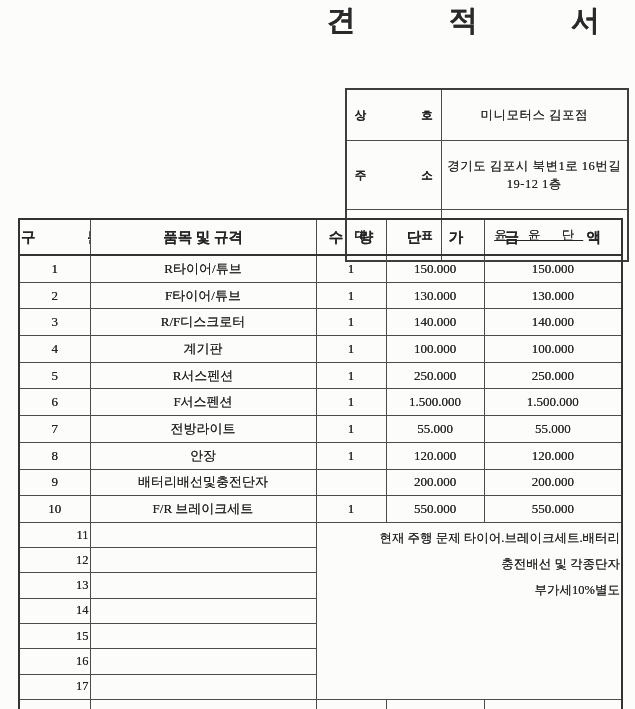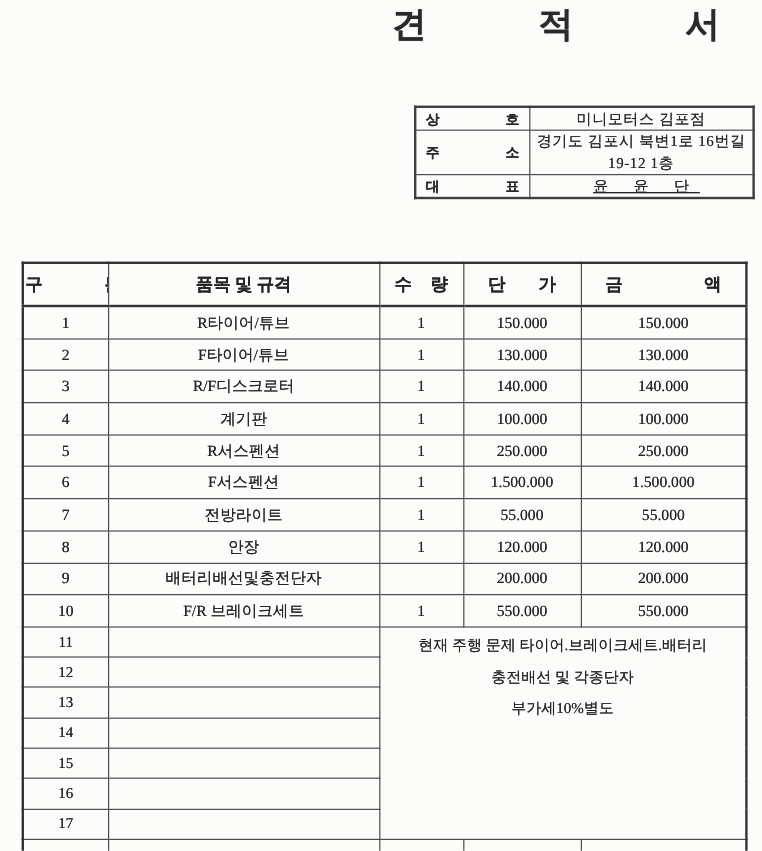--- a/index.html
+++ b/index.html
@@ -25,21 +25,21 @@
   
   .info-box{
     position:absolute;left:345px;top:88px;width:282px;
     border-collapse:collapse;table-layout:fixed;
     border:2px solid #3e3e3e;
   }
   .info-box td{
     border:1px solid #4c4c4c;
     text-align:center;vertical-align:middle;
     font-size:12px;color:#262626;
-    padding:0 2px;overflow:hidden;
+    padding:16px 2px;overflow:hidden;
     text-shadow:0 0 .4px #444;
   }
   .info-box .lbl{font-weight:bold;font-size:11.5px;}
   .info-box .val{font-size:12.5px;letter-spacing:.5px;}
   .r-h20 td{height:18px;}
   .r-h19 td{height:17px;}
   .r-h38 td{height:36px;}
   .addr-line{line-height:18px;}
   
   .main-table{
@@ -52,21 +52,21 @@
     text-align:center;vertical-align:middle;
     overflow:hidden;white-space:nowrap;
     color:#242424;
     text-shadow:0 0 .4px #444;
   }
   .main-table thead th{
     height:32px;font-size:14.5px;font-weight:bold;
     border-bottom:2px solid #333;
   }
   .r-item td{height:23.7px;font-size:13px;}
-  .r-empty td{height:22.3px;font-size:12.5px;}
+  .r-empty td{height:22.3px;font-size:12.5px;text-align:right;}
   .total-row td{height:35px;font-size:14px;font-weight:bold;}
   .note-cell{
     vertical-align:top !important;
     padding-top:2px;
     font-size:12.5px;line-height:26px;
     white-space:normal !important;
   }
   
   .g6 {letter-spacing:6px; margin-right:-6px;  display:inline-block;}
   .g10{letter-spacing:12px;margin-right:-12px; display:inline-block;}

